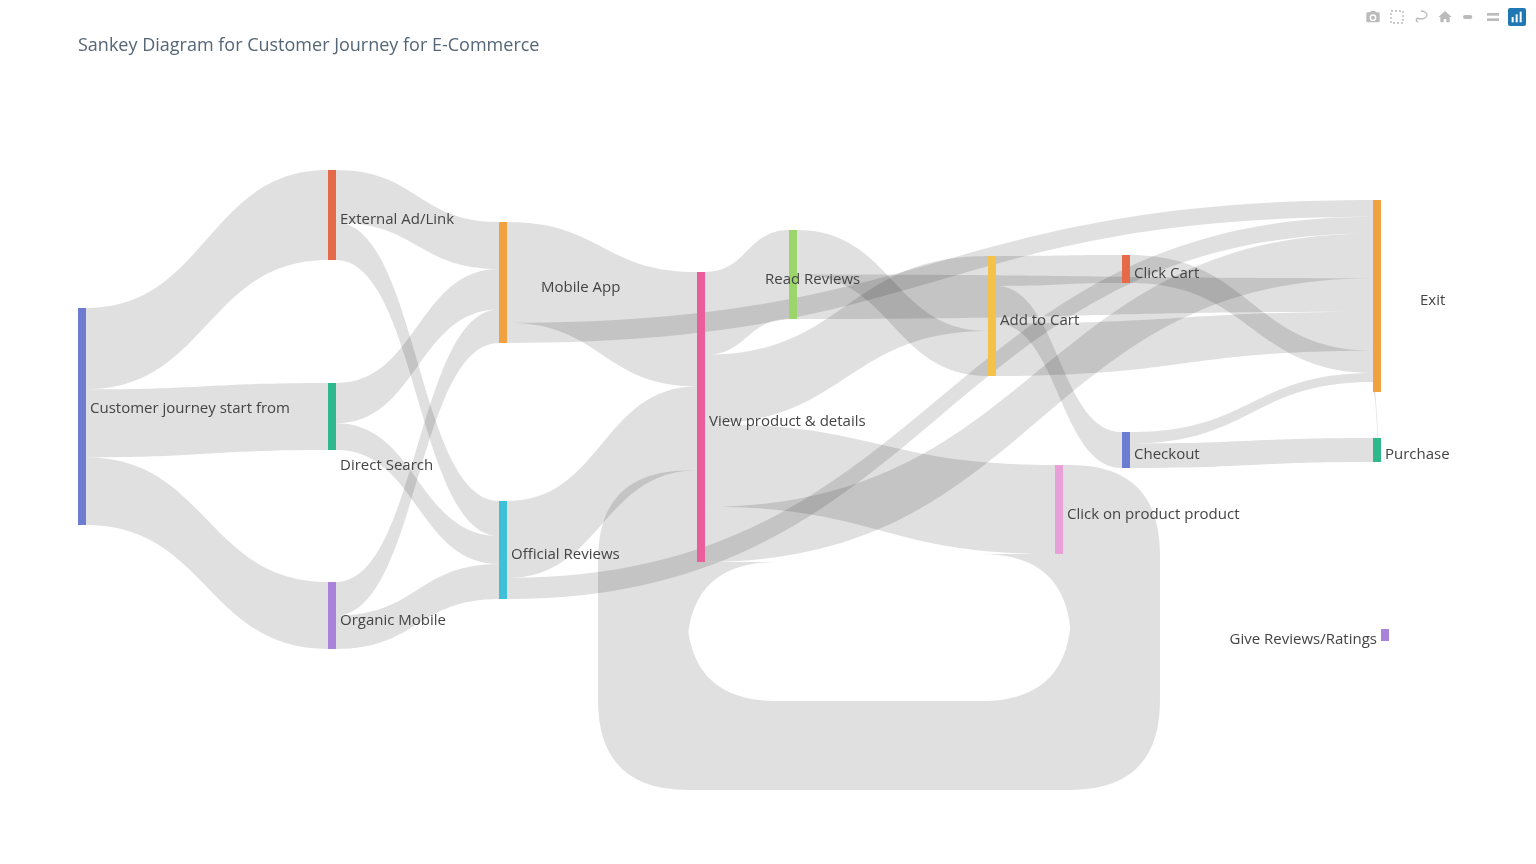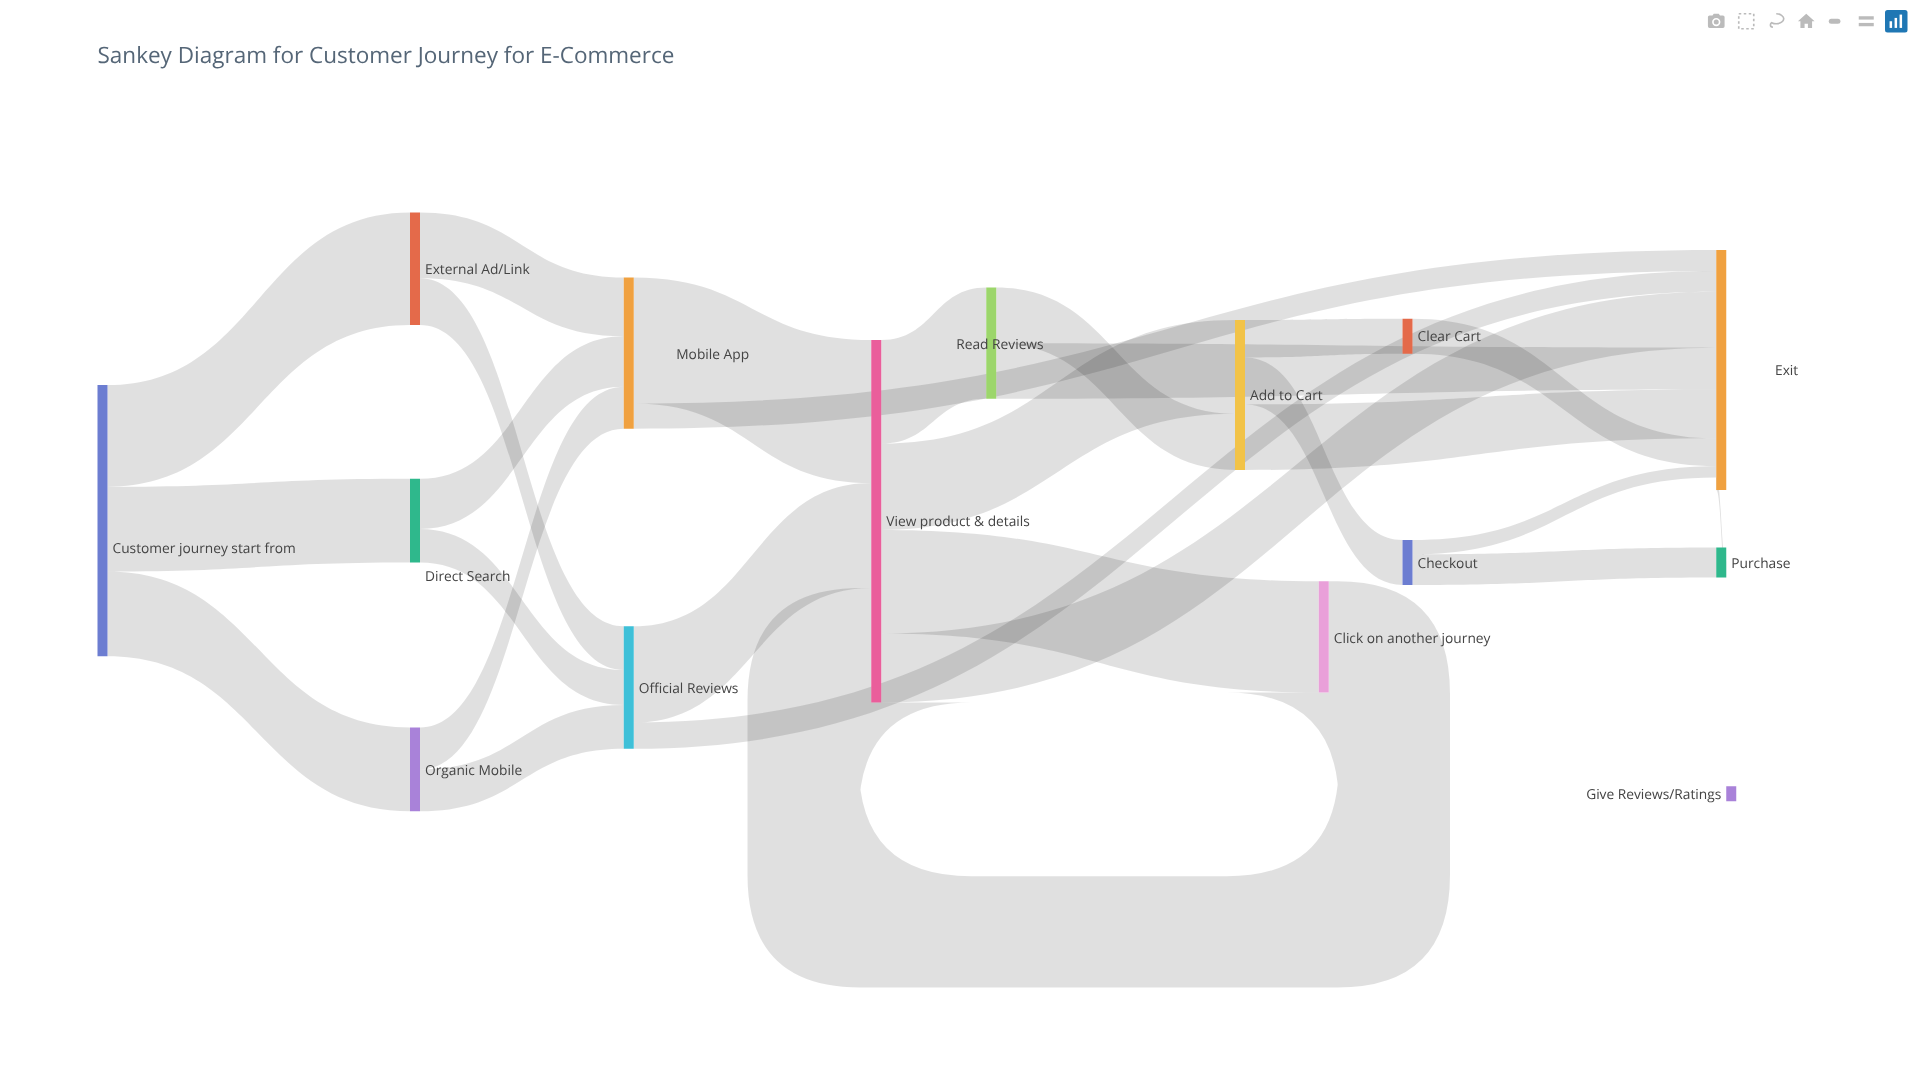--- a/index.html
+++ b/index.html
@@ -13,21 +13,21 @@
   }
   .title {
     position: absolute;
     left: 78px;
     top: 32px;
     font-size: 18px;
     color: #556677;
   }
   .node-label {
     position: absolute;
-    font-size: 11px;
+    font-size: 15px;
     color: #444;
     white-space: nowrap;
   }
   .toolbar {
     position: absolute;
     top: 8px;
     right: 10px;
     display: flex;
     gap: 6px;
     align-items: center;
@@ -186,28 +186,28 @@
       <rect x="1055" y="465" width="8" height="89" fill="#e9a0d9"></rect>
       <rect x="1122" y="255" width="8" height="28" fill="#e46a4a"></rect>
       <rect x="1122" y="432" width="8" height="36" fill="#6c7dd1"></rect>
       <rect x="1373" y="200" width="8" height="192" fill="#f0a140"></rect>
       <rect x="1373" y="438" width="8" height="24" fill="#2fb88c"></rect>
       <rect x="1381" y="629" width="8" height="12" fill="#a982d9"></rect>
     </g>
 </svg>
 
 <div id="labels">
-    <div class="node-label" style="left: 90px; top: 431px;">Customer journey start from</div>
+    <div class="node-label" style="left: 90px; top: 397px;">Customer journey start from</div>
     <div class="node-label" style="left: 340px; top: 208px;">External Ad/Link</div>
     <div class="node-label" style="left: 340px; top: 409.5px; margin-top: 44px;">Direct Search</div>
     <div class="node-label" style="left: 340px; top: 608.5px;">Organic Mobile</div>
     <div class="node-label" style="left: 541px; top: 275.5px;">Mobile App</div>
     <div class="node-label" style="left: 511px; top: 543px;">Official Reviews</div>
     <div class="node-label" style="left: 709px; top: 410px;">View product &amp; details</div>
     <div class="node-label" style="left: 765px; top: 267.5px;">Read Reviews</div>
     <div class="node-label" style="left: 1000px; top: 309px;">Add to Cart</div>
-    <div class="node-label" style="left: 1067px; top: 502.5px;">Click on another journey</div>
-    <div class="node-label" style="left: 1134px; top: 262px;">Clear Cart</div>
+    <div class="node-label" style="left: 1067px; top: 502.5px;">Click on product product</div>
+    <div class="node-label" style="left: 1134px; top: 262px;">Click Cart</div>
     <div class="node-label" style="left: 1134px; top: 443px;">Checkout</div>
     <div class="node-label" style="left: 1385px; top: 289px; margin-left: 35px;">Exit</div>
     <div class="node-label" style="left: 1385px; top: 443px;">Purchase</div>
     <div class="node-label" style="right: 159px; top: 628px;">Give Reviews/Ratings</div>
   </div>
 
 </body></html>

